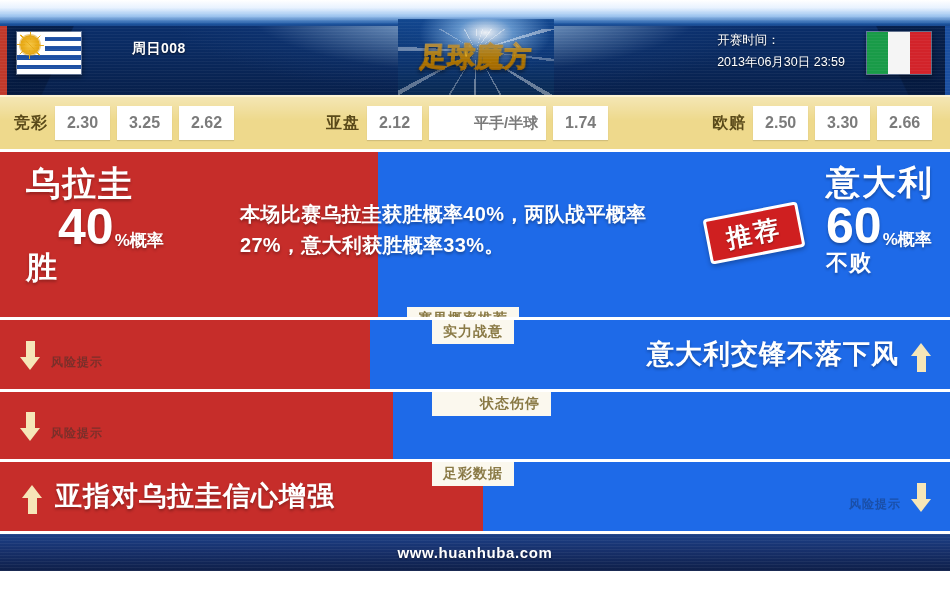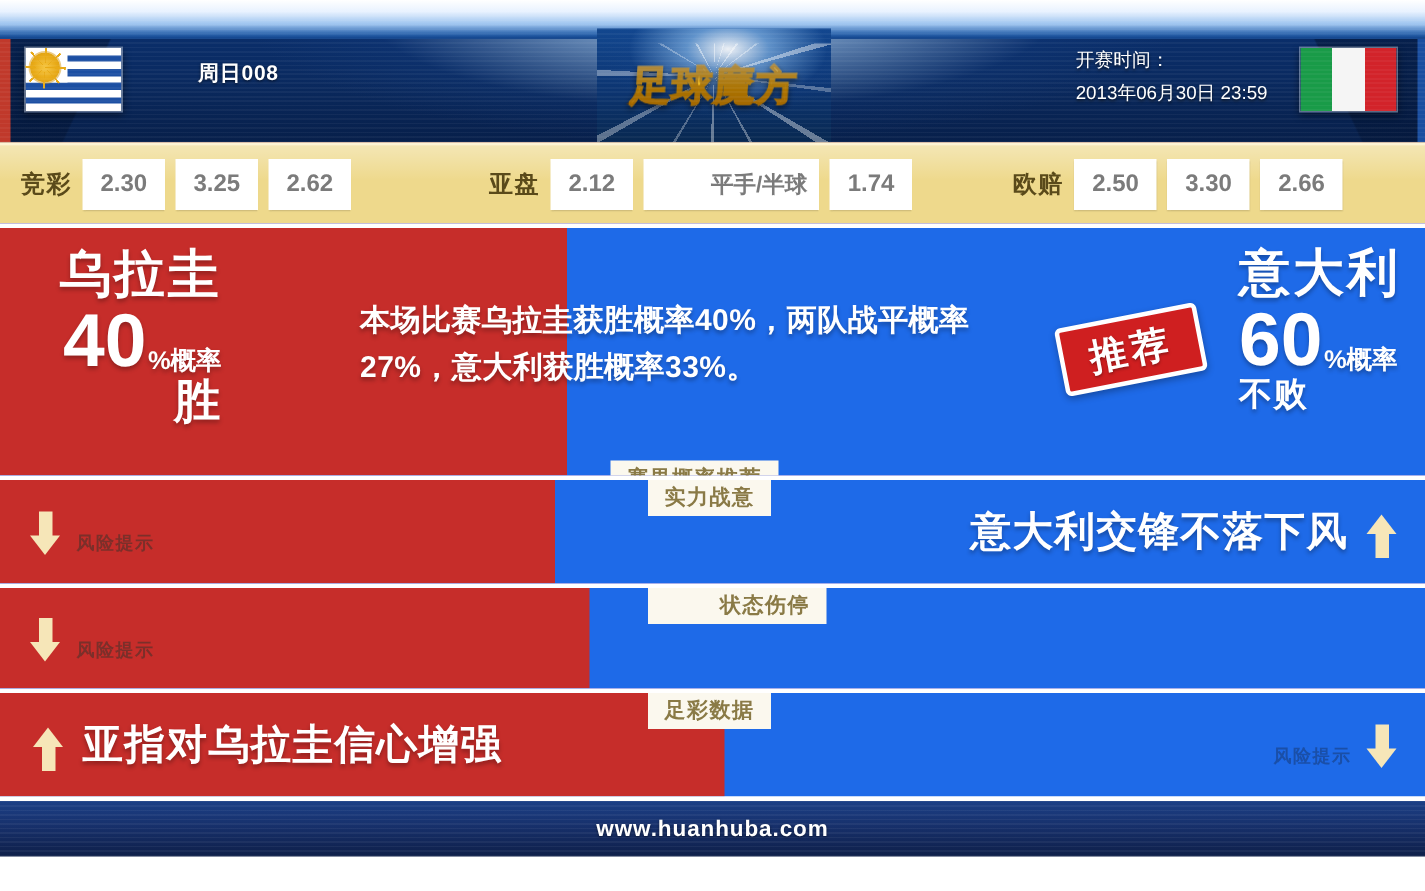--- a/index.html
+++ b/index.html
@@ -1,19 +1,19 @@
 <!DOCTYPE html>
 <html><head>
 <meta charset="utf-8">
 <style>
   * { margin:0; padding:0; box-sizing:border-box; }
   html,body { width:950px; height:594px; overflow:hidden; background:#ffffff;
     font-family:"Liberation Sans","DejaVu Sans",sans-serif; }
 
-  .page { position:relative; width:950px; height:468px; background:#ec4899; }
+  .page { position:relative; width:950px; height:468px; background:#404040; }
 
   
   .header { position:relative; width:950px; height:95px; overflow:hidden;
     background:
       radial-gradient(ellipse 420px 120px at 50% 6px, rgba(255,255,255,0.95) 0%, rgba(190,225,255,0.55) 22%, rgba(30,80,160,0.12) 55%, rgba(0,0,0,0) 75%),
       linear-gradient(180deg,#0d3e86 0%,#0a2f6d 18%,#0a2a60 55%,#071f4a 100%);
   }
   .header::after{ content:""; position:absolute; inset:0;
     background-image:repeating-linear-gradient(0deg, rgba(255,255,255,0.045) 0 1px, rgba(0,0,0,0) 1px 3px);
     pointer-events:none; }
@@ -88,33 +88,33 @@
 
   .kick{ position:absolute; right:105px; top:30px; text-align:left; color:#ffffff;
     font-size:12.5px; line-height:1.75; text-shadow:0 1px 2px rgba(0,0,0,0.65); }
 
   
   .odds{ position:relative; width:950px; height:54px; background:#eed98c;
     border-top:2px solid #fdf4d4; display:flex; align-items:center; }
   .odds::before{ content:""; position:absolute; inset:0;
     background:linear-gradient(180deg, rgba(255,255,255,0.35) 0%, rgba(255,255,255,0) 45%); pointer-events:none; }
   .odds-group{ position:relative; display:flex; align-items:center; gap:7px; }
-  .g1{ margin-left:14px; } .g2{ margin-left:92px; } .g3{ margin-left:67px; }
+  .g1{ margin-left:14px; } .g2{ margin-left:92px; } .g3{ margin-left:104px; }
   .odds-label{ font-size:16px; font-weight:bold; color:#5a4a1a; letter-spacing:1px; }
   .odds-cell{ background:#ffffff; color:#7b7b7b; font-size:16px; font-weight:bold;
     min-width:55px; height:34px; display:flex; align-items:center; justify-content:center;
     padding:0 8px; box-shadow:0 1px 1px rgba(0,0,0,0.12); }
   .odds-cell.wide{ min-width:96px; font-size:15px;padding-left:45px; }
 
   
   .main{ position:relative; width:950px; height:168px; background:#1e6ae8;
     border-top:3px solid #ffffff; overflow:hidden; }
   .main-red{ position:absolute; left:0; top:0; width:378px; height:100%; background:#c62d2a; }
-  .team-left{ position:absolute; left:10px; top:14px; color:#ffffff;
-    text-shadow:0 2px 3px rgba(0,0,0,0.28);text-align:right; }
+  .team-left{ position:absolute; left:26px; top:14px; color:#ffffff;
+    text-shadow:0 2px 3px rgba(0,0,0,0.28); }
   .team-left .tname{ font-size:34px; font-weight:bold; letter-spacing:2px; line-height:1.05; }
   .team-left .pct{ font-size:50px; font-weight:bold; line-height:1.0; display:inline-block; vertical-align:bottom;margin-left:32px; }
   .team-left .pctsuf{ font-size:17px; font-weight:bold; display:inline-block; vertical-align:baseline; margin-left:1px; }
   .team-left .verdict{ font-size:31px; font-weight:bold; line-height:1.05; letter-spacing:1px; }
 
   .team-right{ position:absolute; right:16px; top:12px; color:#ffffff;
     text-shadow:0 2px 3px rgba(0,0,0,0.3); }
   .team-right .tname{ font-size:34px; font-weight:bold; letter-spacing:2px; line-height:1.1; }
   .team-right .pct{ font-size:50px; font-weight:bold; line-height:1.0; display:inline-block; vertical-align:bottom; }
   .team-right .pctsuf{ font-size:17px; font-weight:bold; display:inline-block; vertical-align:baseline; margin-left:1px; }

